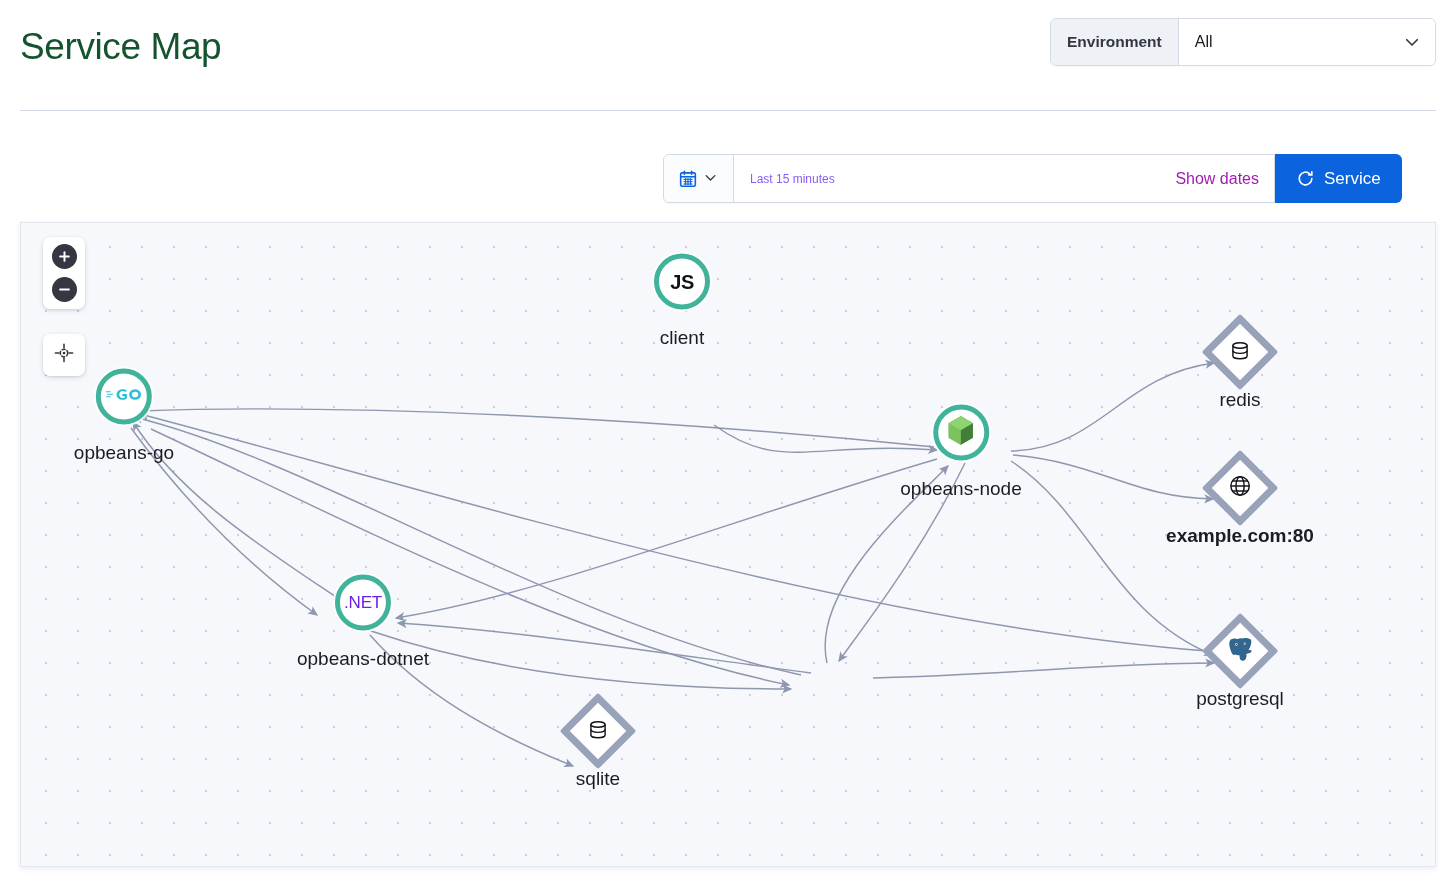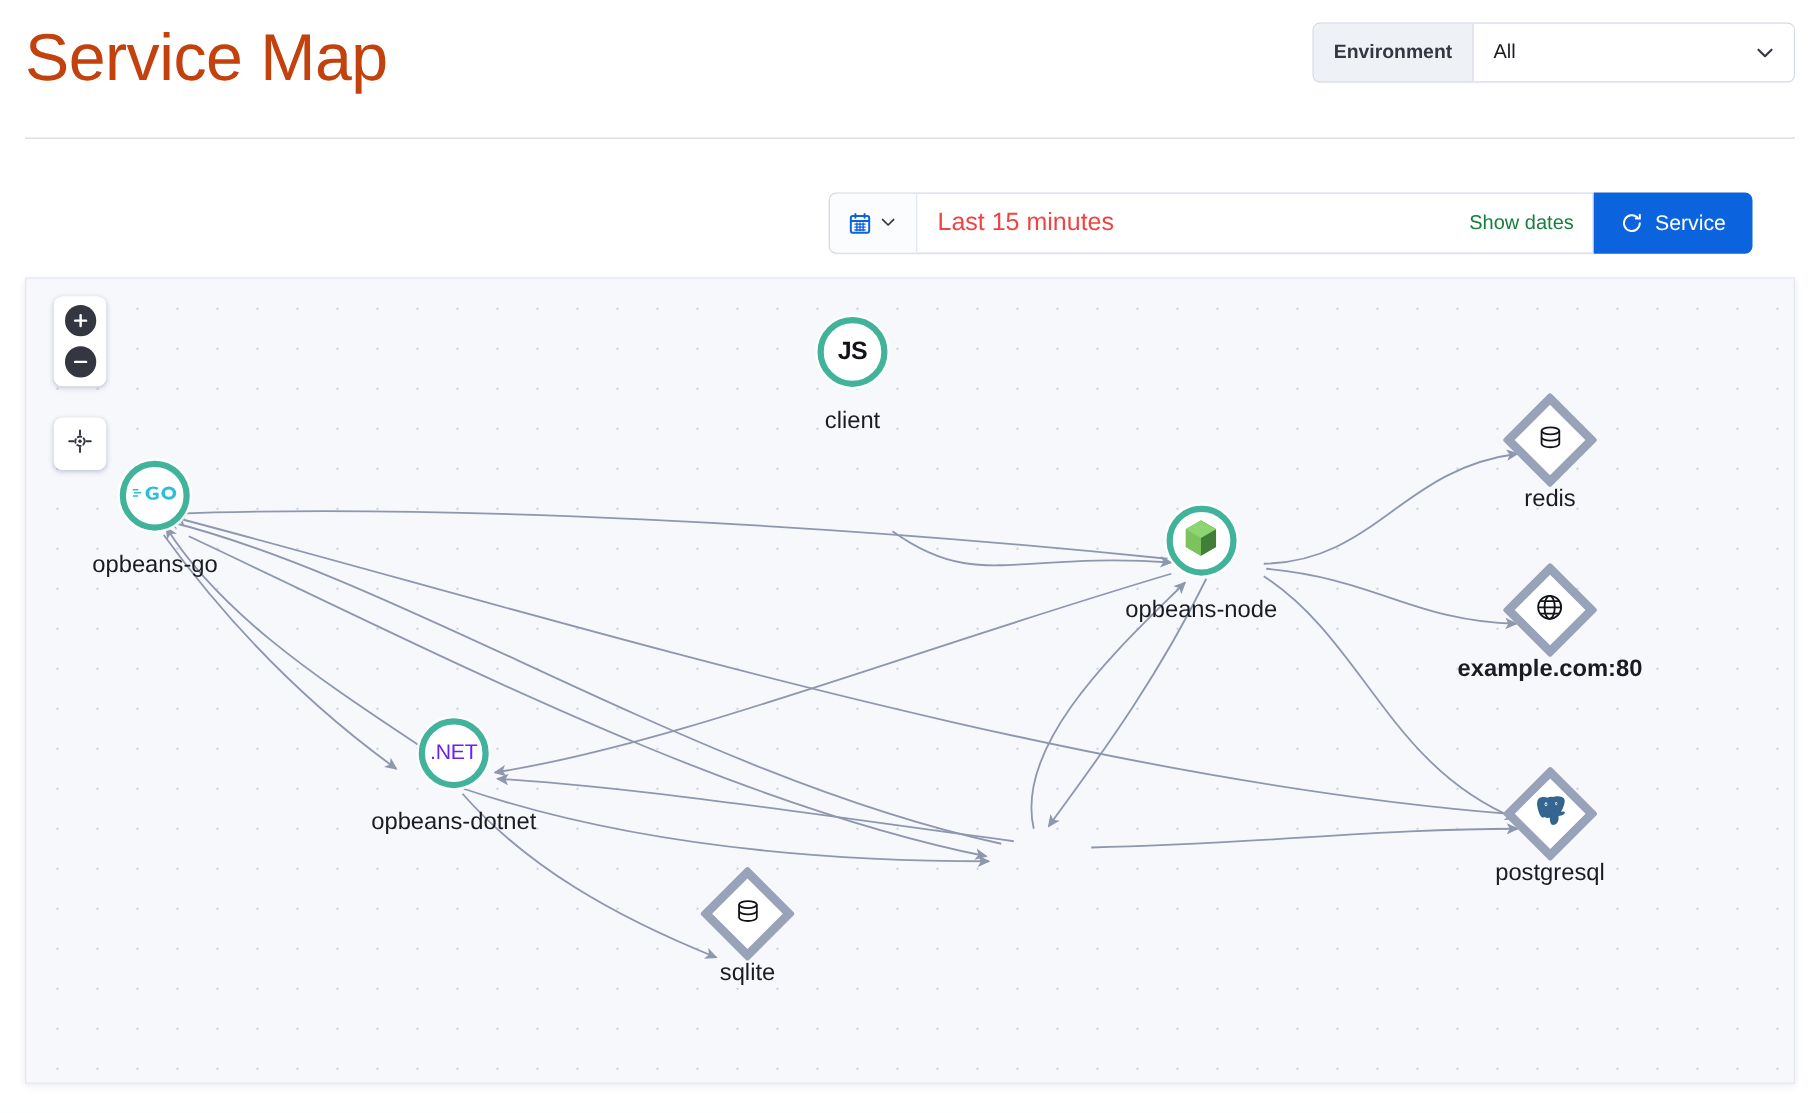--- a/index.html
+++ b/index.html
@@ -12,22 +12,22 @@
     overflow: hidden;
   }
   .page { position: relative; width: 1456px; height: 890px; }
 
   
   .header {
     position: absolute; left: 0; top: 0; width: 1456px; height: 111px;
   }
   .page-title {
     position: absolute; left: 20px; top: 20px;
-    font-size: 53px; font-weight: 400; letter-spacing: -0.4px;
-    color: #c2410c; line-height: 54px;
+    font-size: 37px; font-weight: 400; letter-spacing: -0.4px;
+    color: #14532d; line-height: 54px;
   }
   .header-divider {
     position: absolute; left: 20px; top: 110px; width: 1416px; height: 1px;
     background: #d3dae6;
   }
 
   
   .env-wrap {
     position: absolute; left: 1050px; top: 18px;
     height: 48px; width: 386px;
@@ -72,22 +72,22 @@
     padding: 0 12px 0 14px;
     border-right: 1px solid #d3dae6;
     background: #fbfcfd;
     border-radius: 6px 0 0 6px;
   }
   .cal-icon { width: 20px; height: 20px; display:block; }
   .dp-main {
     flex: 1; display: flex; align-items: center; justify-content: space-between;
     padding: 0 15px 0 16px;
   }
-  .dp-text { font-size: 20px; color: #ef4444; }
-  .dp-showdates { font-size: 16px; color: #15803d; }
+  .dp-text { font-size: 12px; color: #8b5cf6; }
+  .dp-showdates { font-size: 16px; color: #a21caf; }
   .refresh-btn {
     display: flex; align-items: center; gap: 9px;
     height: 49px; padding: 0 21px;
     background: #0b64dd; color: #fff;
     border: none; border-radius: 0 6px 6px 0;
     font-size: 17px; font-family: "Liberation Sans", sans-serif;
     cursor: pointer;
   }
   .refresh-icon { width: 19px; height: 19px; display:block; }
 

